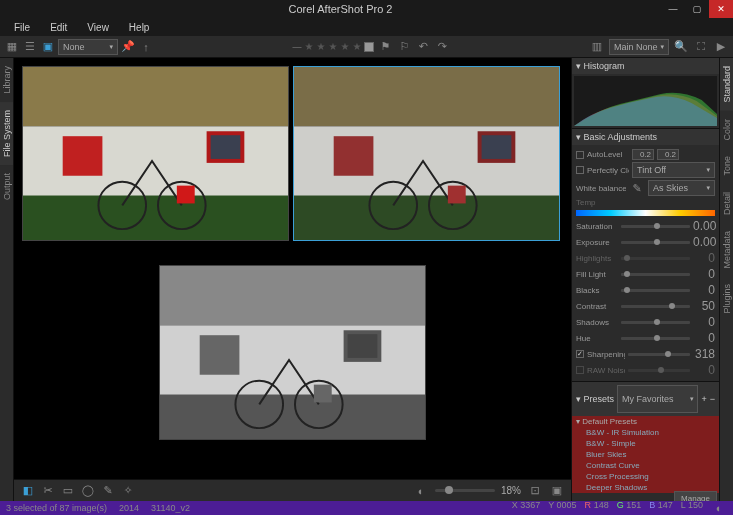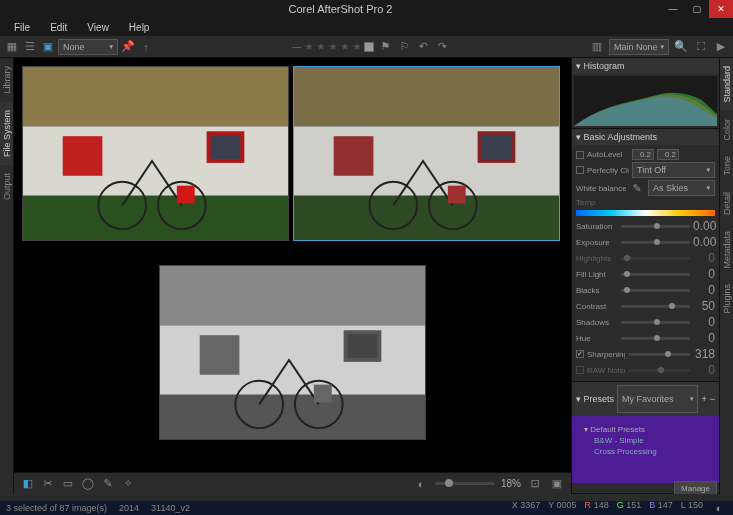--- a/index.html
+++ b/index.html
@@ -41,25 +41,25 @@
 .histogram { height: 50px; background: #1a1a1a; margin: 2px; position: relative; overflow: hidden; }
 .adj-row { display: flex; align-items: center; padding: 1px 0; gap: 3px; font-size: 8px; color: #999; }
 .adj-label { width: 42px; white-space: nowrap; overflow: hidden; }
 .adj-slider { flex: 1; height: 3px; background: #444; position: relative; border-radius: 1px; }
 .adj-slider-thumb { position: absolute; width: 6px; height: 6px; background: #888; border-radius: 50%; top: -2px; }
 .adj-val { width: 22px; text-align: right; font-size: 12px; }
 .checkbox { width: 8px; height: 8px; border: 1px solid #666; display: inline-block; flex-shrink: 0; }
 .checkbox.checked::after { content: '✓'; font-size: 7px; color: #ccc; display: block; line-height: 6px; }
 .wb-gradient { height: 6px; background: linear-gradient(to right, #06f, #0cf, #fff, #fc0, #f60); margin: 2px 0; }
 .keywords-box { background: #222; padding: 3px; font-size: 7px; color: #888; line-height: 1.3; max-height: 30px; overflow: hidden; }
-.preset-tree { background: #4c1d95; padding: 8px; font-size: 8px; color: #999; max-height: 90px; overflow: hidden; }
+.preset-tree { background: #7f1d1d; padding: 0; font-size: 8px; color: #999; max-height: 90px; overflow: hidden; }
 .preset-item { padding: 1px 4px 1px 14px; color: #8ab; }
 .preset-folder { padding: 1px 4px; color: #aaa; }
 .manage-btn { background: #444; padding: 2px 6px; font-size: 8px; text-align: center; margin: 2px; border: 1px solid #555; }
-.statusbar { height: 14px; background: #0f172a; display: flex; align-items: center; padding: 0 6px; font-size: 9px; color: #888; gap: 12px; margin-top: 7px; }
+.statusbar { height: 14px; background: #4c1d95; display: flex; align-items: center; padding: 0 6px; font-size: 9px; color: #888; gap: 12px; }
 .status-coords { margin-left: auto; display: flex; gap: 8px; }
 .rgb-r { color: #e66; }
 .rgb-g { color: #6e6; }
 .rgb-b { color: #88e; }
 .star { color: #555; font-size: 10px; }
 .tiny-input { background: #3a3a3a; border: 1px solid #555; width: 22px; height: 11px; font-size: 8px; color: #aaa; text-align: right; padding: 0 2px; }
 .color-sq { width: 10px; height: 10px; background: #999; border: 1px solid #666; }
 </style>
 </head>
 <body>
@@ -323,22 +323,26 @@
         <div class="dropdown" style="min-width:50px;flex:1;height:28px">
           <span>My Favorites</span>
           <span class="dropdown-arrow">▾</span>
         </div>
         <span>+</span>
         <span>−</span>
       </div>
       <div class="preset-tree" style="flex:1">
         <div class="preset-folder">▾ <span>Default Presets</span></div>
         <div id="preset-list">
+            <div class="preset-item">B&amp;W - IR Simulation</div>
             <div class="preset-item">B&amp;W - Simple</div>
+            <div class="preset-item">Bluer Skies</div>
+            <div class="preset-item">Contrast Curve</div>
             <div class="preset-item">Cross Processing</div>
+            <div class="preset-item">Deeper Shadows</div>
           </div>
       </div>
       <div style="text-align:right"><span class="manage-btn">Manage</span></div>
     </div>
 
   </div>
 
   <div class="right-tabs">
     <div class="vtab active">Standard</div>
     <div class="vtab">Color</div>

